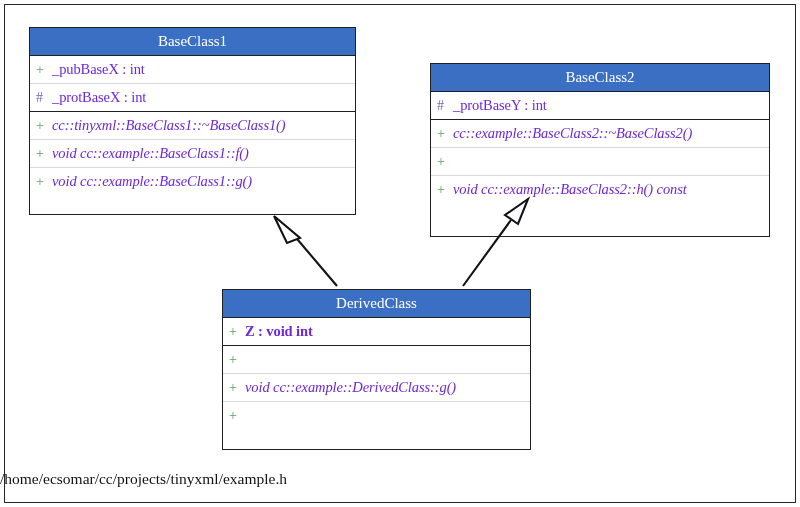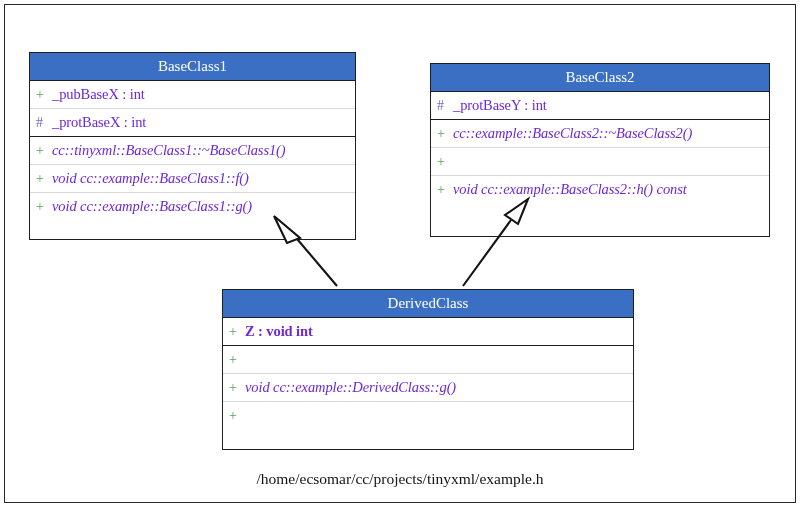--- a/index.html
+++ b/index.html
@@ -104,34 +104,33 @@
     height: 507px;
     pointer-events: none;
   }
 
   
   .caption {
     position: absolute;
     left: 0;
     top: 470px;
     width: 800px;
-    text-align: center;
     font-size: 15.5px;
     color: #121316;
     white-space: nowrap;
   }
 </style>
 </head>
 <body>
 
 <div id="page">
 
   <div class="page-frame"></div>
 
-  <div class="uml-class" id="box-baseclass1" style="left:29px; top:27px; width:327px; height:188px;margin-top:25px;">
+  <div class="uml-class" id="box-baseclass1" style="left:29px; top:27px; width:327px; height:188px;">
 
     <div class="class-header">BaseClass1</div>
 
     <div class="section section-attrs">
       <div class="member">
         <span class="vis vis-public">+</span>
         <span class="mem-text plain">_pubBaseX : int</span>
       </div>
       <div class="member">
         <span class="vis vis-protected">#</span>
@@ -174,21 +173,21 @@
       <div class="member">
         <span class="vis vis-public">+</span>
       </div>
       <div class="member">
         <span class="vis vis-public">+</span>
         <span class="mem-text">void cc::example::BaseClass2::h() const</span>
       </div>
     </div>
   </div>
 
-  <div class="uml-class" id="box-derivedclass" style="left:222px; top:289px; width:412px; height:161px;">
+  <div class="uml-class" id="box-derivedclass" style="left:222px; top:289px; width:309px; height:161px;">
 
     <div class="class-header">DerivedClass</div>
 
     <div class="section section-attrs">
       <div class="member">
         <span class="vis vis-public">+</span>
         <span class="mem-text bold">Z : void int</span>
       </div>
     </div>
 

